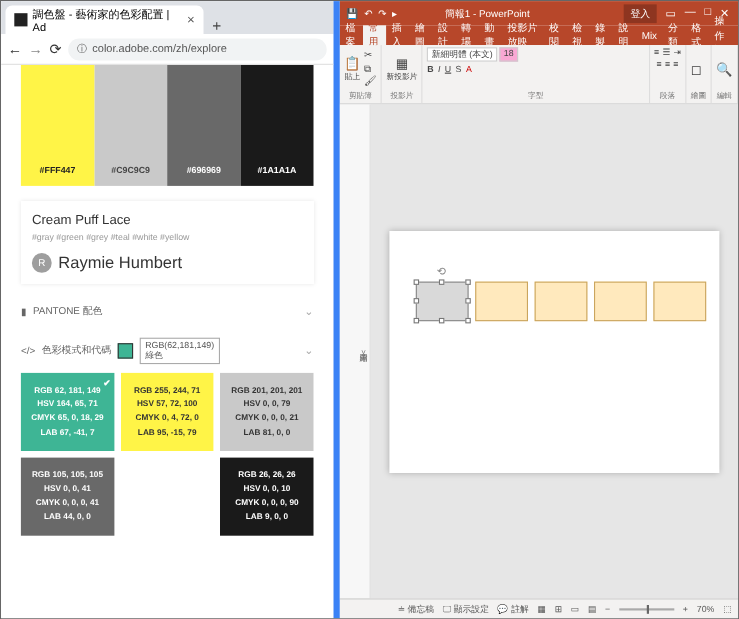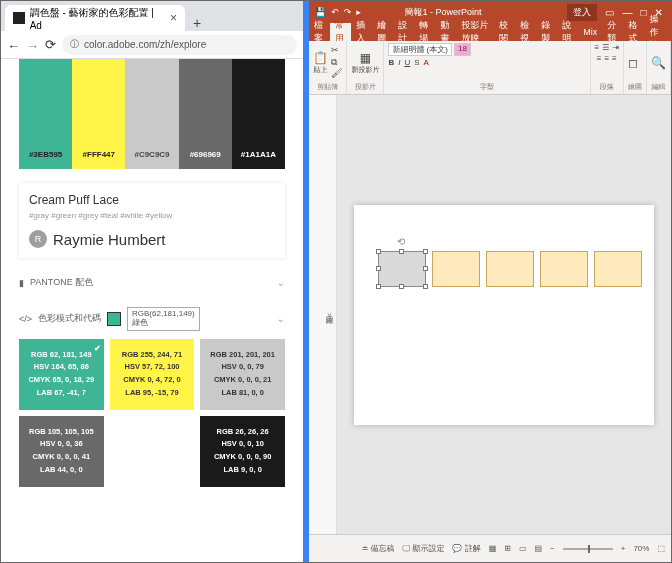--- a/index.html
+++ b/index.html
@@ -62,21 +62,21 @@
 .slide { width: 300px; height: 220px; background: #fff; box-shadow: 0 0 6px rgba(0,0,0,.25); position: relative; }
 .shape-row { position: absolute; top: 46px; left: 24px; display: flex; gap: 6px; }
 .shape { width: 48px; height: 36px; background: #ffe9bd; border: 1px solid #caa55e; }
 .shape.sel { background: #d9d9d9; border: 1px solid #888; position: relative; }
 .handle { width: 5px; height: 5px; background: #fff; border: 1px solid #777; position: absolute; }
 .h-tl { top: -3px; left: -3px; } .h-tr { top: -3px; right: -3px; }
 .h-bl { bottom: -3px; left: -3px; } .h-br { bottom: -3px; right: -3px; }
 .h-t { top: -3px; left: 50%; margin-left: -3px; } .h-b { bottom: -3px; left: 50%; margin-left: -3px; }
 .h-l { left: -3px; top: 50%; margin-top: -3px; } .h-r { right: -3px; top: 50%; margin-top: -3px; }
 .rot { position: absolute; top: -16px; left: 50%; margin-left: -5px; font-size: 10px; color: #888; }
-.statusbar { height: 28px; background: #f3f2f1; border-top: 1px solid #ccc; display: flex; align-items: center; font-size: 8px; color: #555; padding: 0 6px; gap: 8px; justify-content: center; }
+.statusbar { height: 18px; background: #f3f2f1; border-top: 1px solid #ccc; display: flex; align-items: center; font-size: 8px; color: #555; padding: 0 6px; gap: 8px; justify-content: center; }
 .statusbar .spacer { flex: 1; }
 .zoom-slider { width: 50px; height: 2px; background: #aaa; position: relative; }
 .zoom-slider::after { content: ""; position: absolute; top: -3px; left: 50%; width: 2px; height: 8px; background: #666; }
 </style>
 </head>
 <body>
 
 <div class="left">
   <div class="browser-tabs">
     <div class="tab">
@@ -90,23 +90,20 @@
     <span class="nav-btn active">←</span>
     <span class="nav-btn">→</span>
     <span class="nav-btn active">⟳</span>
     <div class="url-box">
       <span class="lock-ico">ⓘ</span>
       <span>color.adobe.com/zh/explore</span>
     </div>
   </div>
   <div class="page">
     <div class="swatches">
-      <div class="sw sw1">
-          <span>#3EB595</span>
-        </div>
       <div class="sw sw2">
           <span>#FFF447</span>
         </div>
       <div class="sw sw3">
           <span>#C9C9C9</span>
         </div>
       <div class="sw sw4">
           <span>#696969</span>
         </div>
       <div class="sw sw5">
@@ -133,39 +130,39 @@
       <span class="tooltip">
         <span>RGB(62,181,149)</span><br>
         <span>綠色</span>
       </span>
       <span class="chev">⌄</span>
     </div>
     <div class="value-grid">
       <div class="vbox teal">
         <span class="tick">✔</span>
         <div>RGB 62, 181, 149</div>
-        <div>HSV 164, 65, 86</div>
+        <div>HSV 164, 65, 71</div>
         <div>CMYK 65, 0, 18, 29</div>
         <div>LAB 67, -41, 7</div>
       </div>
       <div class="vbox yellow">
         <div>RGB 255, 244, 71</div>
         <div>HSV 57, 72, 100</div>
         <div>CMYK 0, 4, 72, 0</div>
         <div>LAB 95, -15, 79</div>
       </div>
       <div class="vbox lgray">
         <div>RGB 201, 201, 201</div>
         <div>HSV 0, 0, 79</div>
         <div>CMYK 0, 0, 0, 21</div>
         <div>LAB 81, 0, 0</div>
       </div>
       <div class="vbox dgray">
         <div>RGB 105, 105, 105</div>
-        <div>HSV 0, 0, 36</div>
+        <div>HSV 0, 0, 41</div>
         <div>CMYK 0, 0, 0, 41</div>
         <div>LAB 44, 0, 0</div>
       </div>
       <div></div>
       <div class="vbox black">
         <div>RGB 26, 26, 26</div>
         <div>HSV 0, 0, 10</div>
         <div>CMYK 0, 0, 0, 90</div>
         <div>LAB 9, 0, 0</div>
       </div>

